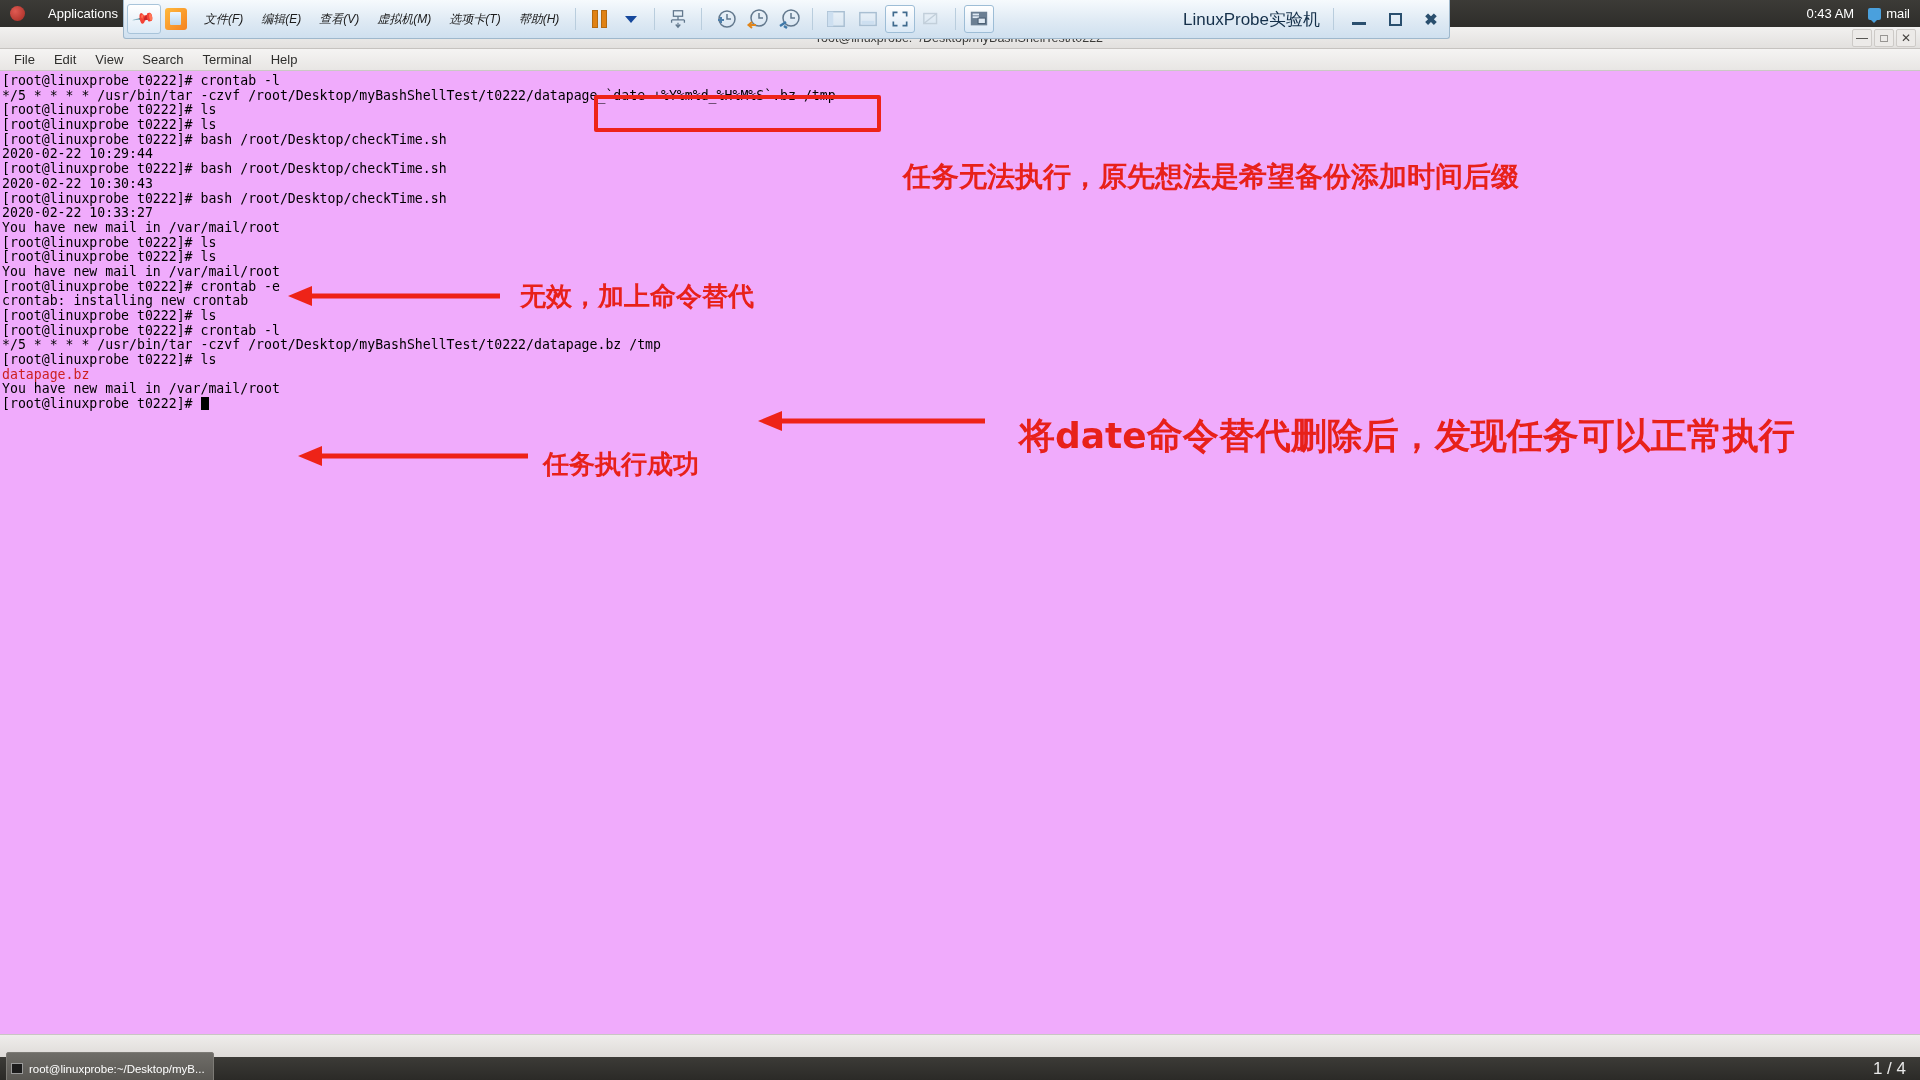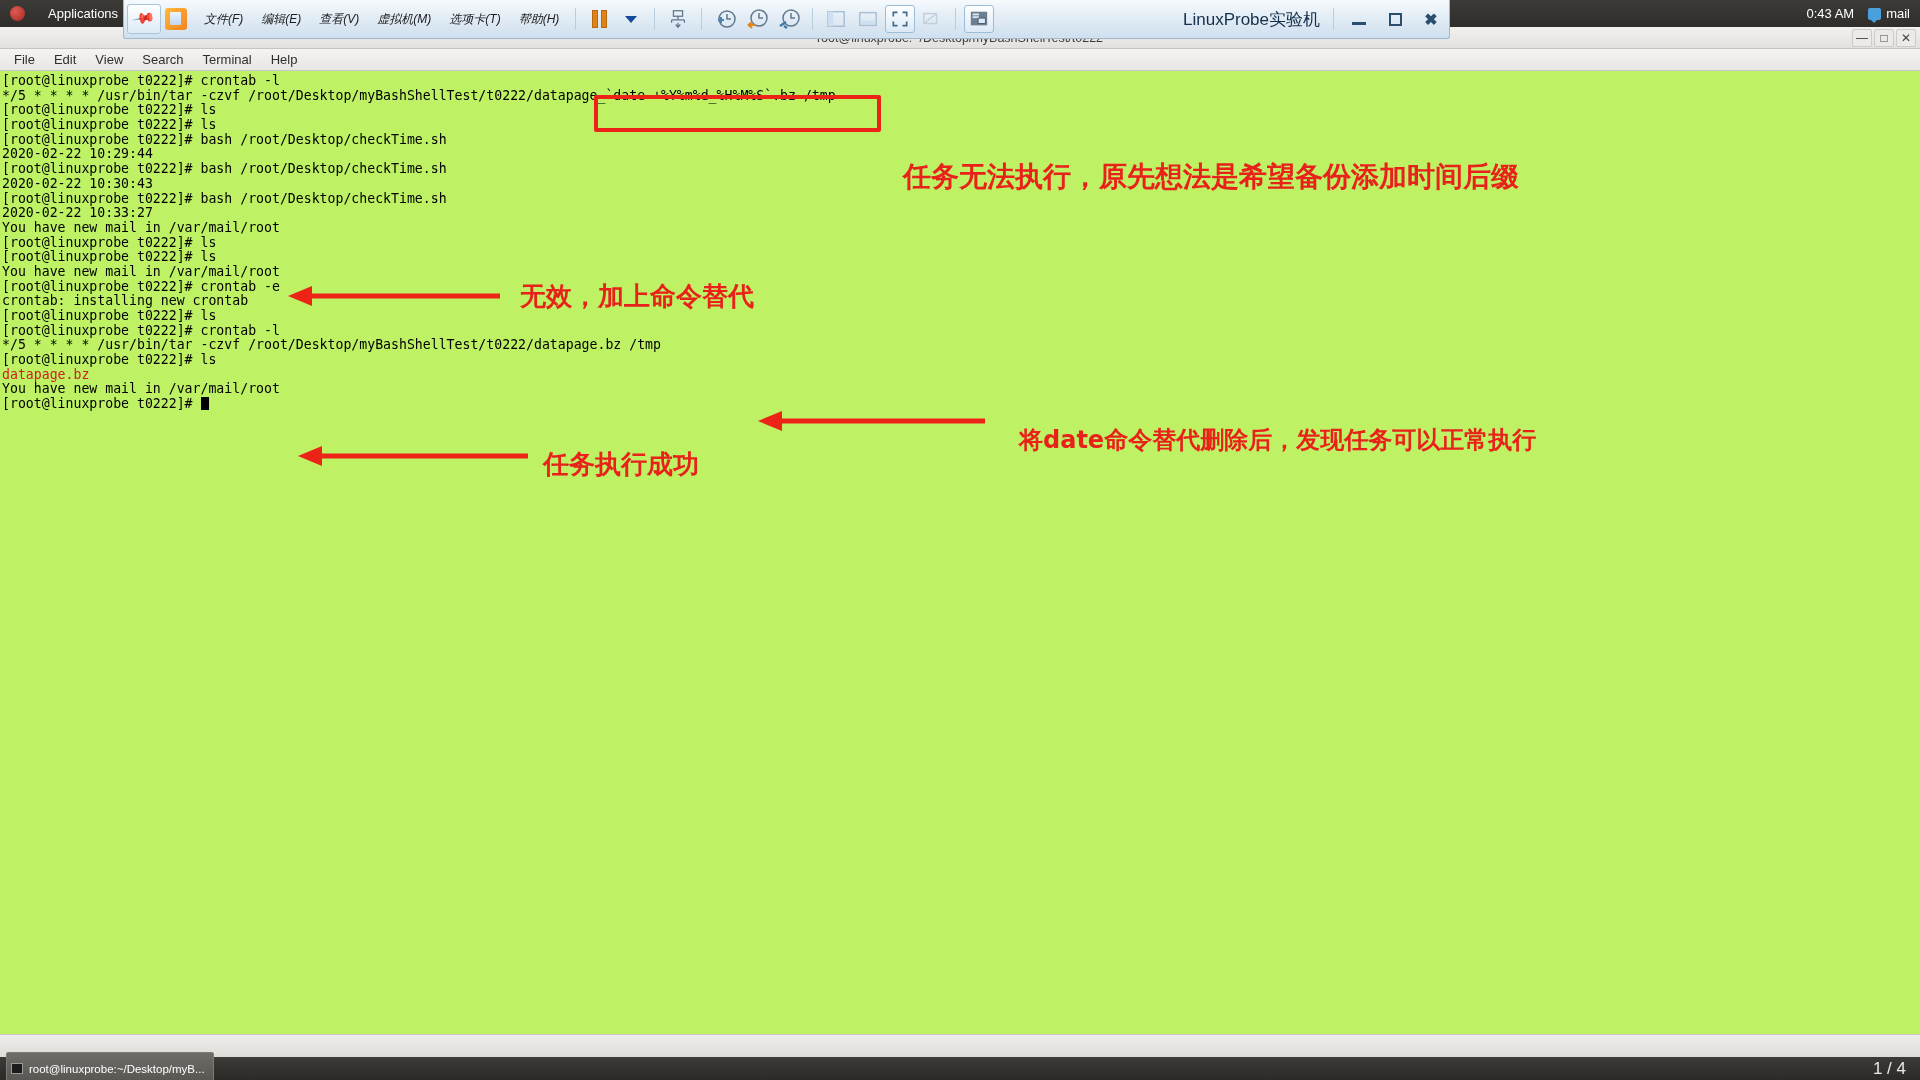--- a/index.html
+++ b/index.html
@@ -130,21 +130,21 @@
   #term-menubar {
     position: absolute; left: 0; top: 22px; width: 1920px; height: 22px;
     background: linear-gradient(#f5f4f3,#e8e6e4);
     border-bottom: 1px solid #cbc8c5;
     display: flex; align-items: center; padding-left: 6px; gap: 3px;
   }
   .tm-item { font-size: 13px; color: #2e2e2c; padding: 2px 8px; }
 
   #term-body {
     position: absolute; left: 0; top: 44px; width: 1920px; height: 963px;
-    background: #bef264;
+    background: #f0abfc;
     font-family: "DejaVu Sans Mono", monospace;
     font-size: 13.2px;
     line-height: 14.7px;
     color: #000000;
     padding: 3px 0 0 2px;
     white-space: pre;
     overflow: hidden;
   }
   .tline { height: 14.7px; }
   .tline.red { color: #cc2020; }
@@ -345,21 +345,21 @@
   </div>
 
   <div id="annot">
 
     <div class="ann-box" style="left:594px; top:95px; width:287px; height:37px;"></div>
 
     <div class="ann-text" style="left:903px; top:158px; font-size:28px;">任务无法执行，原先想法是希望备份添加时间后缀</div>
 
     <div class="ann-text" style="left:520px; top:279px; font-size:26px;">无效，加上命令替代</div>
 
-    <div class="ann-text" style="left:1019px; top:424px; font-size:24px;">将date命令替代删除后，发现任务可以正常执行</div>
+    <div class="ann-text" style="left:1019px; top:412px; font-size:36px;">将date命令替代删除后，发现任务可以正常执行</div>
 
     <div class="ann-text" style="left:543px; top:447px; font-size:26px;">任务执行成功</div>
 
     <svg style="position:absolute; left:0; top:0;" width="1920" height="1080">
 
       <g>
         <line x1="500" y1="296" x2="305" y2="296" stroke="#ee2318" stroke-width="5"></line>
         <polygon points="288,296 312,286 312,306" fill="#ee2318"></polygon>
       </g>
 

